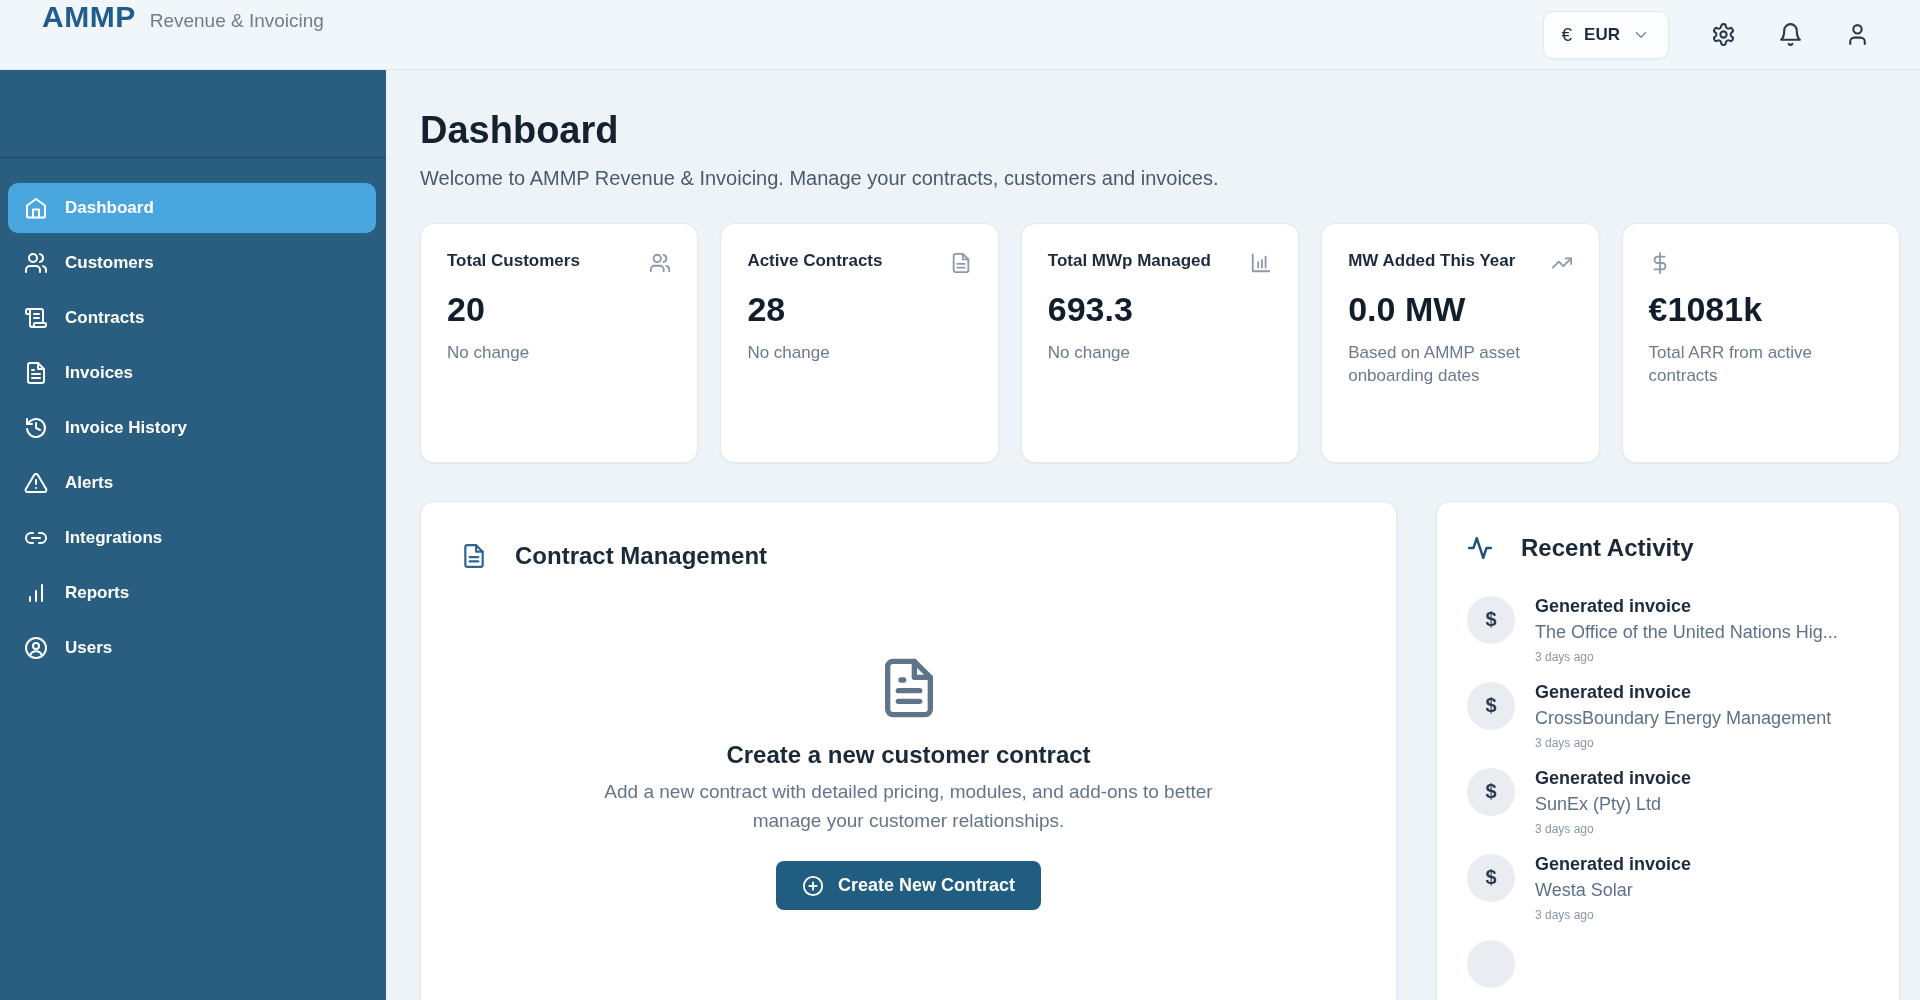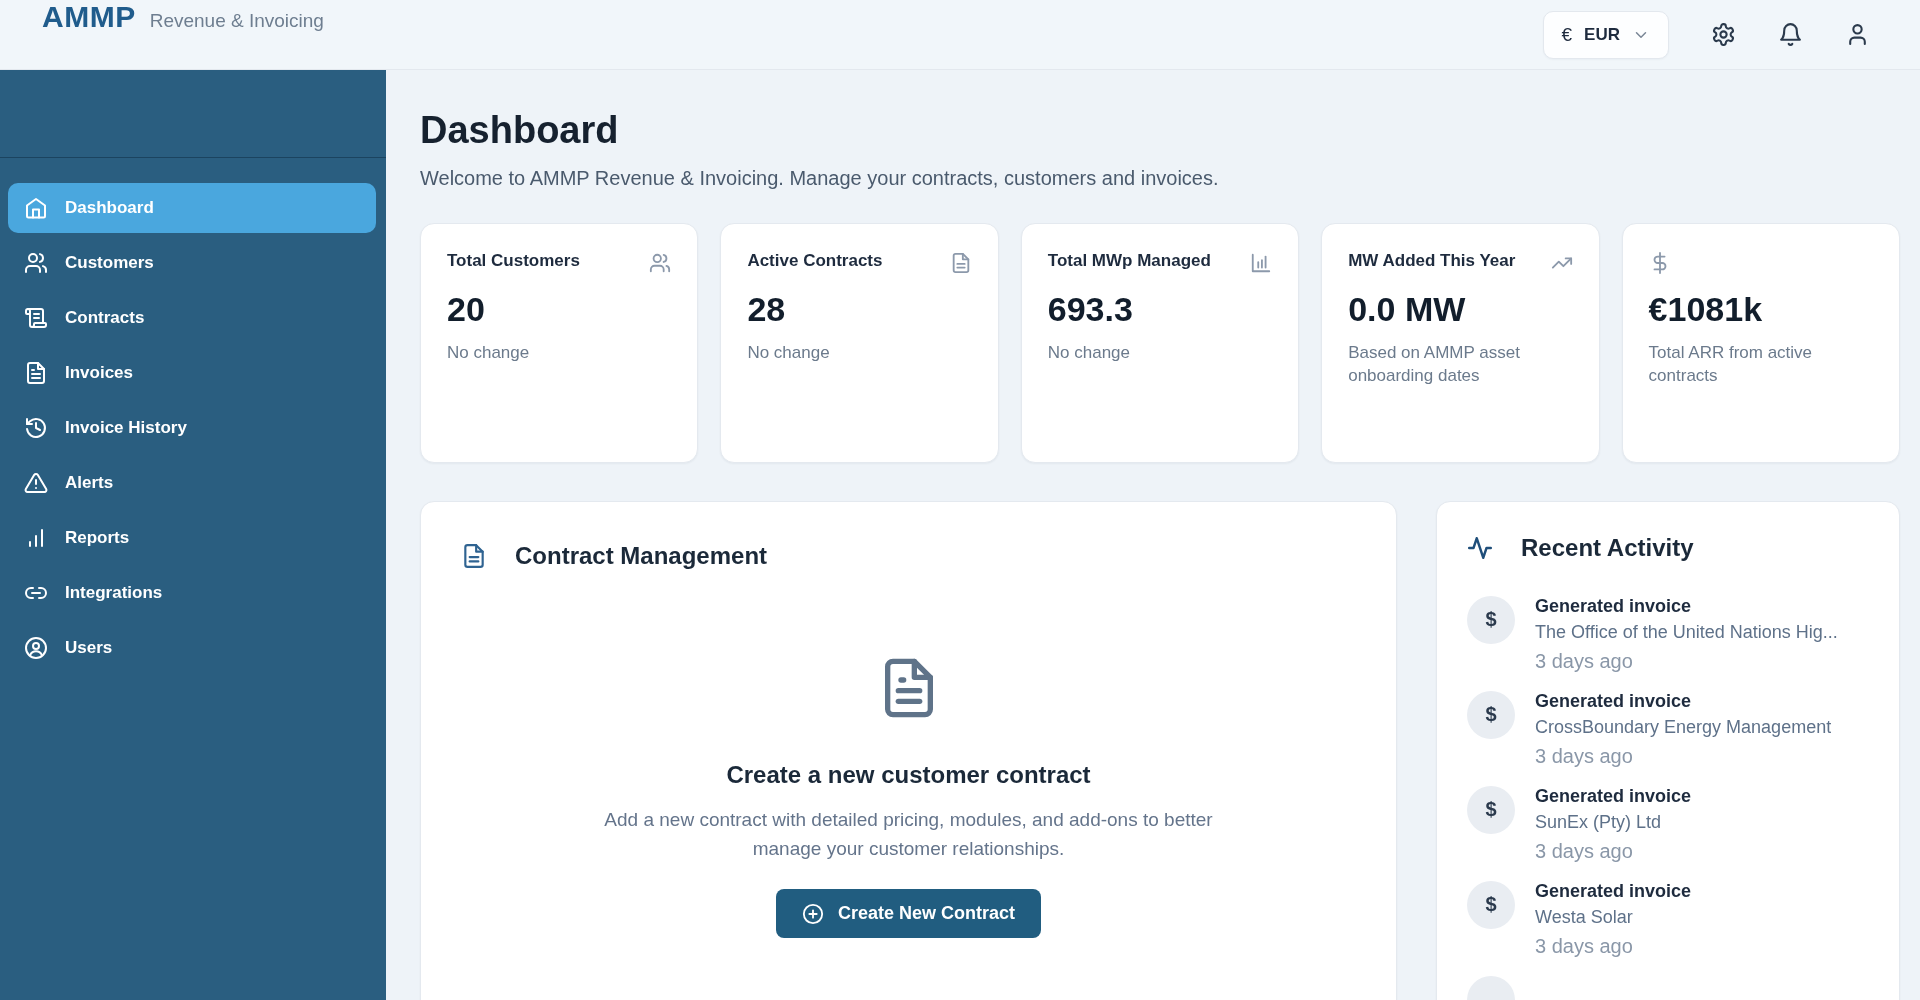--- a/index.html
+++ b/index.html
@@ -77,43 +77,43 @@
     background:#fff; border:1px solid #E4E9EF; border-radius:14px;
     box-shadow:0 1px 2px rgba(16,42,67,.05); height:640px;
   }
   .panel-header { display:flex; align-items:center; gap:28px; }
   .panel-title { font-size:24px; font-weight:700; color:#1B2939; }
 
   .contract-panel { padding:40px; }
   .contract-header-icon { color:#2F6391; display:flex; }
   .empty-state { display:flex; flex-direction:column; align-items:center; text-align:center; margin-top:86px; }
   .empty-icon { color:#5F7389; }
-  .empty-title { margin-top:41px; font-size:24px; font-weight:700; color:#1B2939; }
-  .empty-desc { margin-top:16px; font-size:19px; color:#64748B; line-height:1.55; max-width:640px; }
+  .empty-title { margin-top:21px; font-size:24px; font-weight:700; color:#1B2939; }
+  .empty-desc { margin-top:8px; font-size:19px; color:#64748B; line-height:1.55; max-width:640px; }
   .create-btn {
     margin-top:26px; display:flex; align-items:center; gap:14px;
     background:#215D80; color:#fff; border:none; border-radius:8px;
     height:49px; padding:8px 26px; cursor:pointer;
     font-family:inherit; font-size:18px; font-weight:600;
   }
 
   .activity-panel { padding:32px 30px; overflow:hidden; }
   .activity-header-icon { color:#1F4E7A; display:flex; }
   .activity-list { margin-top:34px; }
   .activity-item { display:flex; gap:20px; margin-bottom:18px; }
   .activity-avatar {
     width:48px; height:48px; border-radius:50%; flex:none;
     background:#E9EDF2; color:#2B3A4D;
     display:flex; align-items:center; justify-content:center;
     font-size:20px; font-weight:600;
   }
   .activity-body { min-width:0; }
   .activity-title { font-size:18px; font-weight:700; color:#1E2B3E; }
   .activity-subject { margin-top:5px; font-size:18px; color:#5E7189; white-space:nowrap; overflow:hidden; text-overflow:ellipsis; max-width:336px; }
-  .activity-time { margin-top:7px; font-size:20px; color:#8A97A8; }
+  .activity-time { margin-top:7px; font-size:12px; color:#8A97A8; }
 </style>
 </head>
 <body>
 
 <header class="top-header">
   <div class="brand">
     <span class="brand-logo">AMMP</span>
     <span class="brand-subtitle">Revenue &amp; Invoicing</span>
   </div>
   <div class="header-right">
@@ -216,36 +216,36 @@
             <path d="M10.29 3.86 1.82 18a2 2 0 0 0 1.71 3h16.94a2 2 0 0 0 1.71-3L13.71 3.86a2 2 0 0 0-3.42 0z"></path>
             <path d="M12 9v4"></path>
             <path d="M12 17h.01"></path>
           </svg>
       </span>
       <span>Alerts</span>
     </div>
     <div class="nav-item">
       <span class="nav-icon">
         <svg width="24" height="24" viewBox="0 0 24 24" fill="none" stroke="currentColor" stroke-width="2" stroke-linecap="round" stroke-linejoin="round">
+            <path d="M9 17H7A5 5 0 0 1 7 7h2"></path>
+            <path d="M15 7h2a5 5 0 1 1 0 10h-2"></path>
+            <path d="M8 12h8"></path>
+          </svg>
+      </span>
+      <span>Integrations</span>
+    </div>
+    <div class="nav-item">
+      <span class="nav-icon">
+        <svg width="24" height="24" viewBox="0 0 24 24" fill="none" stroke="currentColor" stroke-width="2" stroke-linecap="round" stroke-linejoin="round">
             <path d="M12 20V10"></path>
             <path d="M18 20V4"></path>
             <path d="M6 20v-4"></path>
           </svg>
       </span>
       <span>Reports</span>
-    </div>
-    <div class="nav-item">
-      <span class="nav-icon">
-        <svg width="24" height="24" viewBox="0 0 24 24" fill="none" stroke="currentColor" stroke-width="2" stroke-linecap="round" stroke-linejoin="round">
-            <path d="M9 17H7A5 5 0 0 1 7 7h2"></path>
-            <path d="M15 7h2a5 5 0 1 1 0 10h-2"></path>
-            <path d="M8 12h8"></path>
-          </svg>
-      </span>
-      <span>Integrations</span>
     </div>
     <div class="nav-item">
       <span class="nav-icon">
         <svg width="24" height="24" viewBox="0 0 24 24" fill="none" stroke="currentColor" stroke-width="2" stroke-linecap="round" stroke-linejoin="round">
             <circle cx="12" cy="12" r="10"></circle>
             <circle cx="12" cy="10" r="3"></circle>
             <path d="M6.2 18.9a6.5 6.5 0 0 1 11.6 0"></path>
           </svg>
       </span>
       <span>Users</span>

